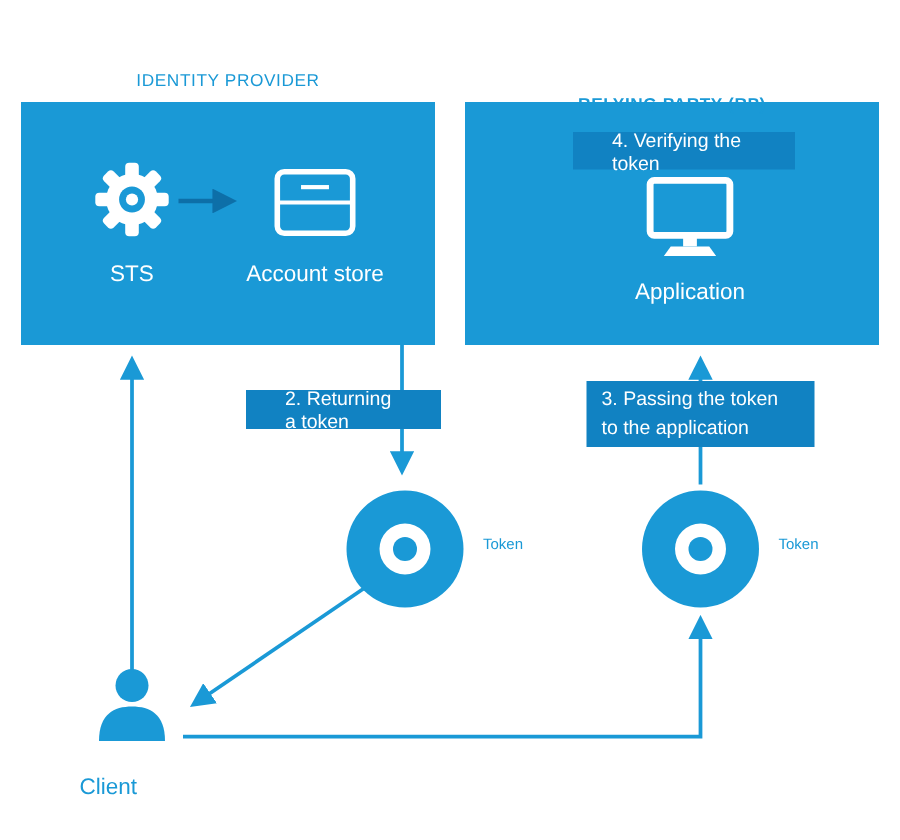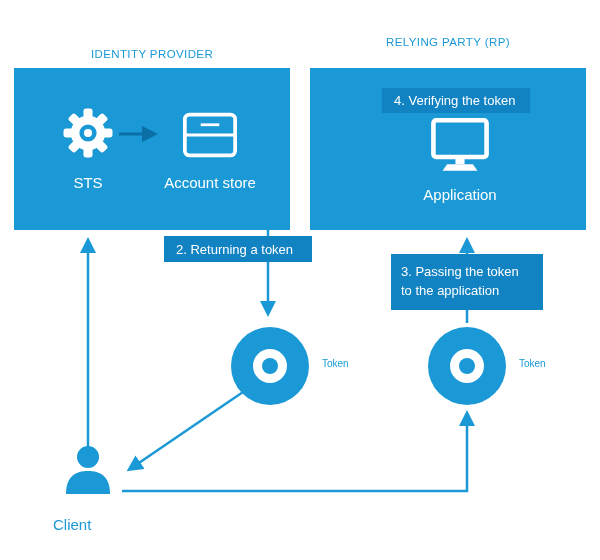--- a/index.html
+++ b/index.html
@@ -12,40 +12,40 @@
   
   .bigbox{position:absolute;background:#1A99D6;z-index:2;}
   .idp-box{left:14px;top:68px;width:276px;height:162px;}
   .rp-box{left:310px;top:68px;width:276px;height:162px;}
   
   .heading{
     position:absolute;z-index:3;color:#1A99D6;font-size:11.5px;letter-spacing:.4px;
     text-align:center;font-weight:400;
   }
   .idp-heading{left:14px;top:48px;width:276px;}
-  .rp-heading{left:310px;top:36px;width:276px;}
+  .rp-heading{left:310px;top:64px;width:276px;font-weight:bold;}
   
   .icon{position:absolute;z-index:3;}
   .gear-icon{left:59px;top:104px;}
   .store-icon{left:180px;top:108px;}
   .monitor-icon{left:427px;top:116px;}
   .client-icon{left:56px;top:442px;}
   
   .boxlabel{position:absolute;z-index:3;color:#ffffff;font-size:15px;text-align:center;}
   .sts-label{left:48px;top:174px;width:80px;}
   .store-label{left:150px;top:174px;width:120px;}
   .app-label{left:400px;top:186px;width:120px;}
   
   .step{
     position:absolute;z-index:4;background:#1182C2;color:#ffffff;font-size:13px;
-    display:flex;align-items:center;box-sizing:border-box;padding:0 12px;
+    display:flex;align-items:center;box-sizing:border-box;padding:0 26px;
   }
   .step1{left:14px;top:331px;width:170px;height:26px;}
-  .step2{left:164px;top:236px;width:148px;height:26px;}
-  .step3{left:391px;top:254px;width:152px;height:56px;line-height:1.45;padding:4px 10px;}
+  .step2{left:164px;top:260px;width:130px;height:26px;}
+  .step3{left:391px;top:254px;width:152px;height:44px;line-height:1.45;padding:4px 10px;}
   .step4{left:382px;top:88px;width:148px;height:25px;}
   
   .token{
     position:absolute;z-index:3;width:78px;height:78px;border-radius:50%;
     background:#1A99D6;display:flex;align-items:center;justify-content:center;
   }
   .token1{left:231px;top:327px;}
   .token2{left:428px;top:327px;}
   .token-ring{
     width:34px;height:34px;border-radius:50%;background:#ffffff;

